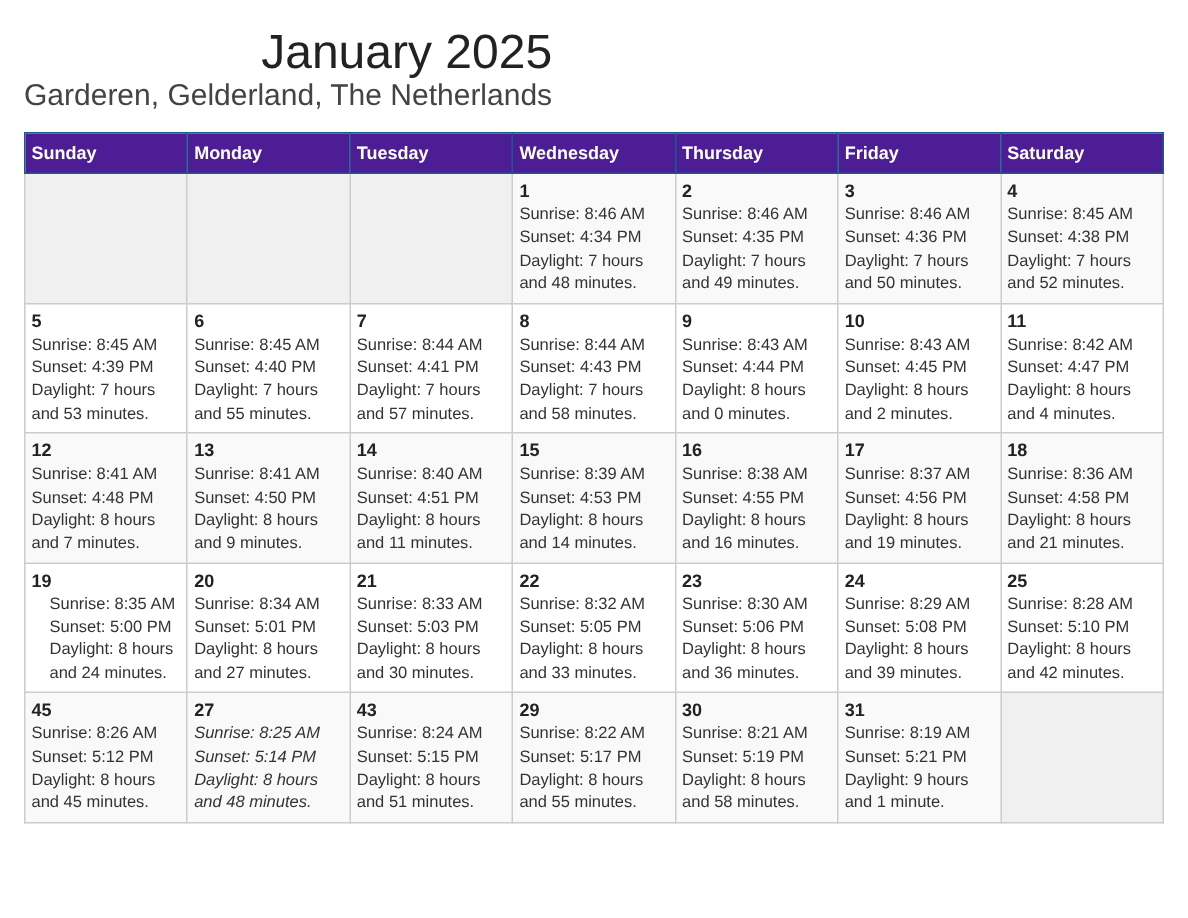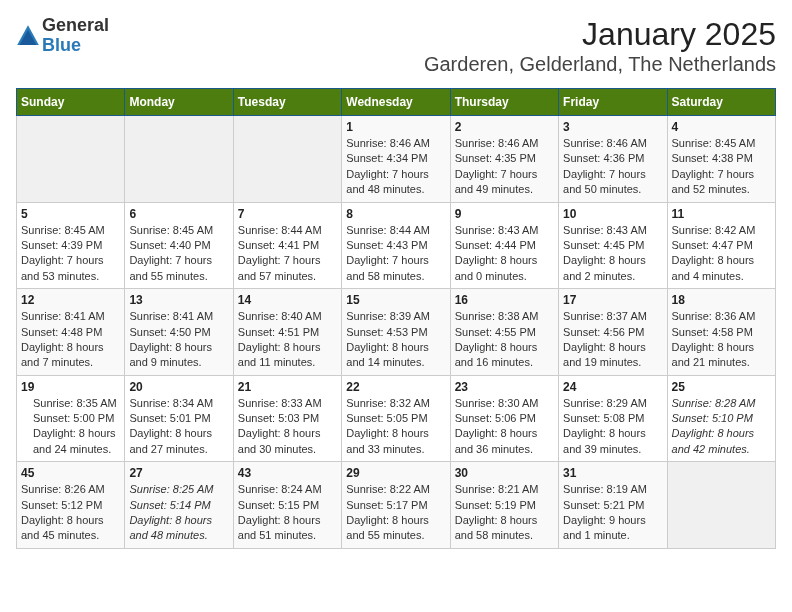--- a/index.html
+++ b/index.html
@@ -51,21 +51,21 @@
     .location-title {
       font-size: 20px;
       color: #444;
     }
     .calendar {
       width: 100%;
       border-collapse: collapse;
       font-size: 11px;
     }
     .calendar thead th {
-      background: #4d7c0f;
+      background: #4c1d95;
       color: #fff;
       padding: 6px 4px;
       text-align: left;
       font-size: 12px;
       border: 1px solid #1a5a8a;
     }
     .calendar tbody td {
       border: 1px solid #ccc;
       vertical-align: top;
       padding: 4px;
@@ -88,30 +88,20 @@
       line-height: 1.4;
     }
     .empty-cell {
       background: #f0f0f0 !important;
     }
   </style>
 </head>
 <body>
 
 <div class="header">
-  <div class="logo">
-    <svg class="logo-icon" viewBox="0 0 40 40">
-      <polygon points="20,2 38,35 2,35" fill="#2a7ab8"></polygon>
-      <polygon points="20,10 34,35 6,35" fill="#1a5a9a"></polygon>
-    </svg>
-    <div class="logo-text">
-      <span class="logo-general">General</span>
-      <span class="logo-blue">Blue</span>
-    </div>
-  </div>
   <div class="title-block">
     <div class="month-title">January 2025</div>
     <div class="location-title">Garderen, Gelderland, The Netherlands</div>
   </div>
 </div>
 
 <table class="calendar">
   <thead>
     <tr>
     <th>Sunday</th>
@@ -297,21 +287,21 @@
         </td>
         <td>
           <div class="day-number">24</div>
           <div class="day-info" style="white-space: pre-line;">Sunrise: 8:29 AM
 Sunset: 5:08 PM
 Daylight: 8 hours
 and 39 minutes.</div>
         </td>
         <td>
           <div class="day-number">25</div>
-          <div class="day-info" style="white-space: pre-line; font-style: italic;">Sunrise: 8:28 AM
+          <div class="day-info" style="white-space: pre-line;">Sunrise: 8:28 AM
 Sunset: 5:10 PM
 Daylight: 8 hours
 and 42 minutes.</div>
         </td>
       </tr>
       <tr>
         <td>
           <div class="day-number">45</div>
           <div class="day-info" style="white-space: pre-line;">Sunrise: 8:26 AM
 Sunset: 5:12 PM

